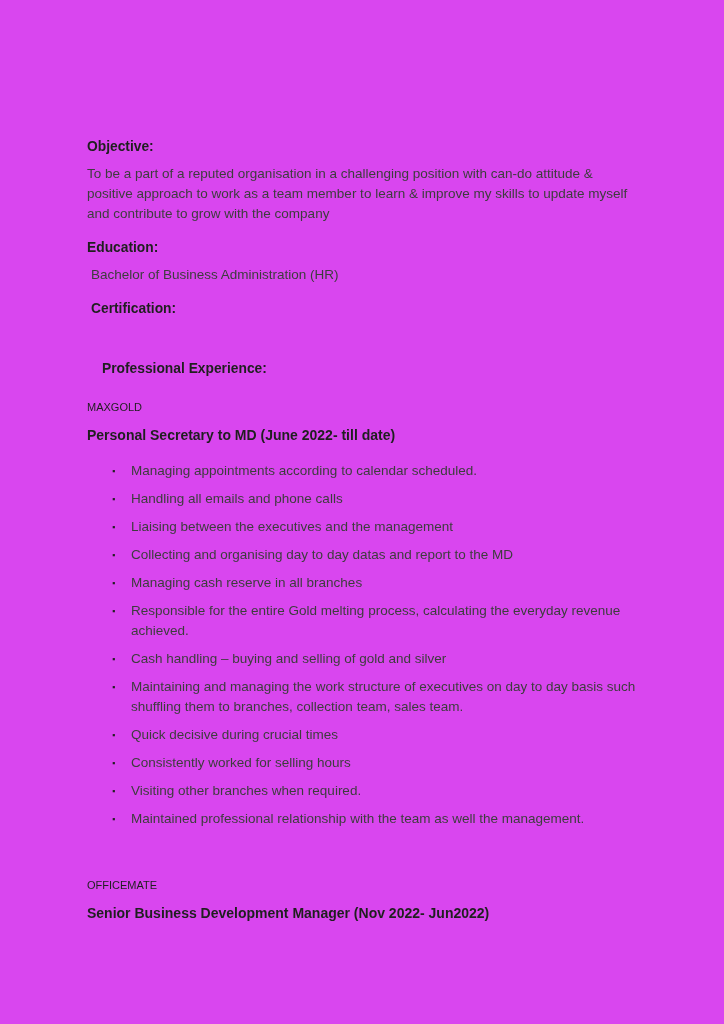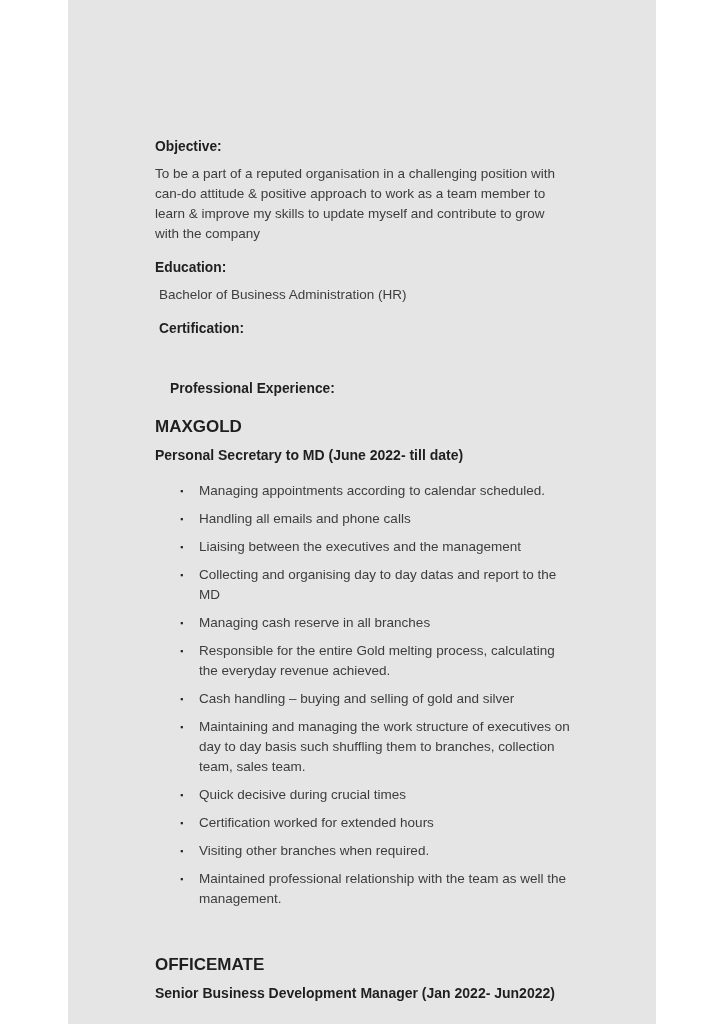--- a/index.html
+++ b/index.html
@@ -2,48 +2,48 @@
 <html><head>
 <meta charset="utf-8">
 <style>
   html, body {
     margin: 0;
     padding: 0;
     background: #ffffff;
   }
   .page {
     position: relative;
-    width: 588px;
+    width: 724px;
     height: 1024px;
     margin: 0 auto;
-    background: #e5e5e5;
+    background: #d946ef;
     box-sizing: border-box;
     padding: 137px 84px 0 87px;
     font-family: "Liberation Sans", "DejaVu Sans", sans-serif;
     font-size: 13.5px;
     line-height: 20px;
     color: #3d3d3d;
     overflow: hidden;
   }
   .heading {
     font-weight: bold;
     color: #1f1f1f;
     margin: 14px 0 7px 0;
     font-size: 13.8px;
   }
   .heading.first { margin-top: 0; }
   .para {
     margin: 0 0 8px 0;
   }
   .indent-sm { padding-left: 4px; }
   .company {
-    font-weight: bold;
+    font-weight: normal;
     color: #1f1f1f;
     margin: 18px 0 8px 0;
-    font-size: 17px;
+    font-size: 11px;
   }
   .job-title {
     font-weight: bold;
     color: #1f1f1f;
     margin: 0 0 16px 0;
     font-size: 14px;
   }
   .gap-lg { margin-top: 40px; padding-left: 15px; }
   .gap-xl { margin-top: 46px; }
   ul.bullets {
@@ -126,32 +126,32 @@
           <li>
           <span class="bullet-glyph">▪</span>
           <span class="bullet-text">Maintaining and managing the work structure of executives on day to day basis such shuffling them to branches, collection team, sales team.</span>
         </li>
           <li>
           <span class="bullet-glyph">▪</span>
           <span class="bullet-text">Quick decisive during crucial times</span>
         </li>
           <li>
           <span class="bullet-glyph">▪</span>
-          <span class="bullet-text">Certification worked for extended hours</span>
+          <span class="bullet-text">Consistently worked for selling hours</span>
         </li>
           <li>
           <span class="bullet-glyph">▪</span>
           <span class="bullet-text">Visiting other branches when required.</span>
         </li>
           <li>
           <span class="bullet-glyph">▪</span>
           <span class="bullet-text">Maintained professional relationship with the team as well the management.</span>
         </li>
         </ul>
     </div>
 
     <div>
       <div class="company gap-xl">OFFICEMATE</div>
-      <div class="job-title">Senior Business Development Manager (Jan 2022- Jun2022)</div>
+      <div class="job-title">Senior Business Development Manager (Nov 2022- Jun2022)</div>
     </div>
   </section>
 
 </div>
 
 </body></html>

